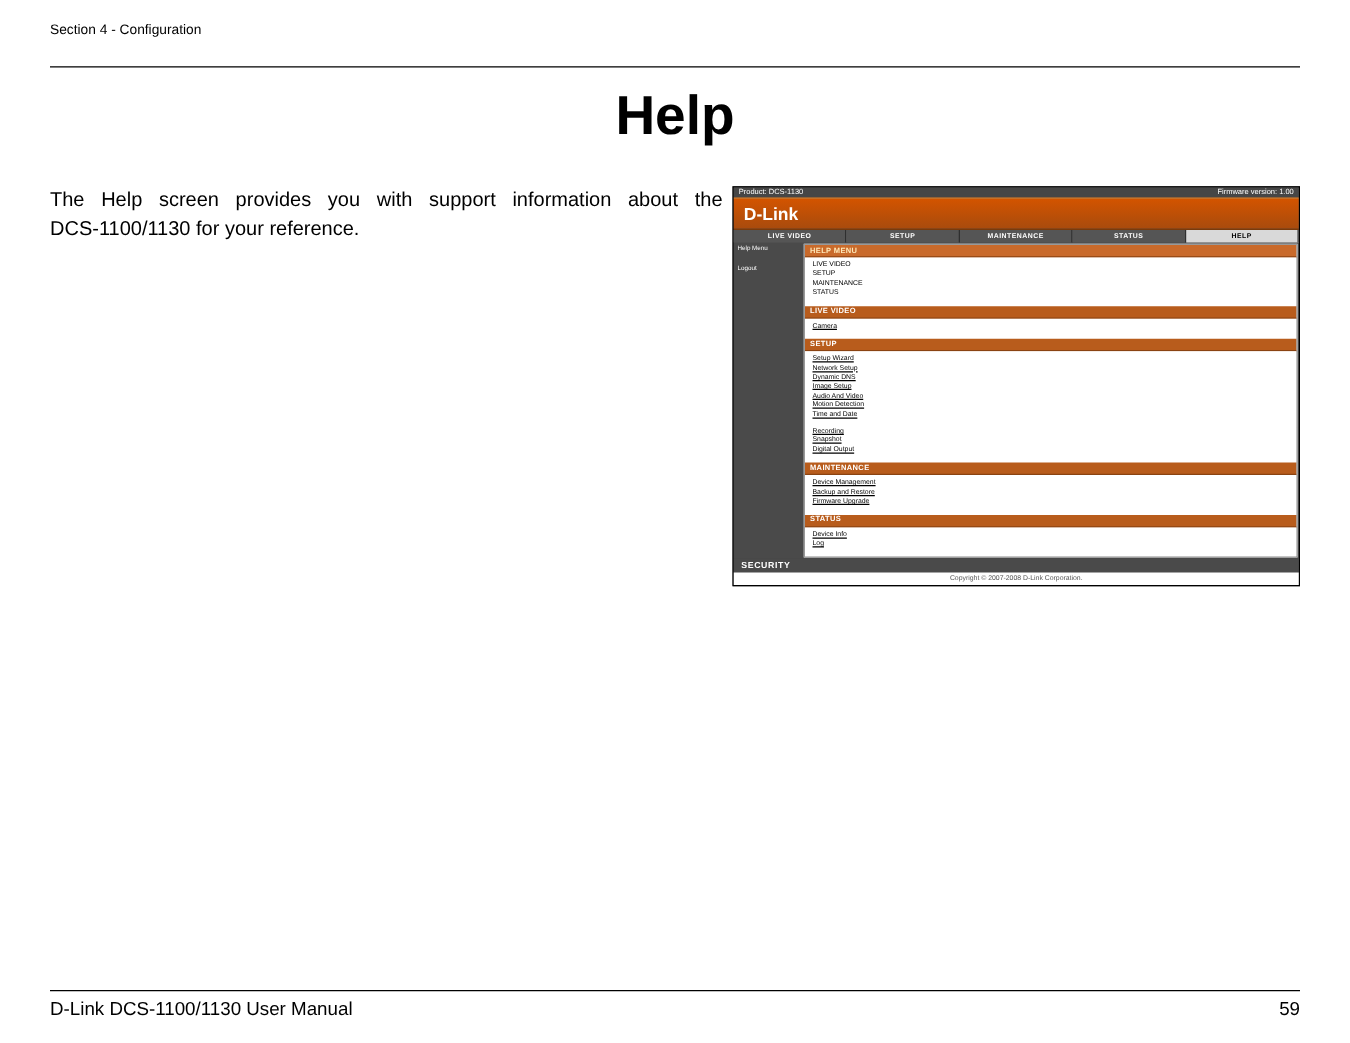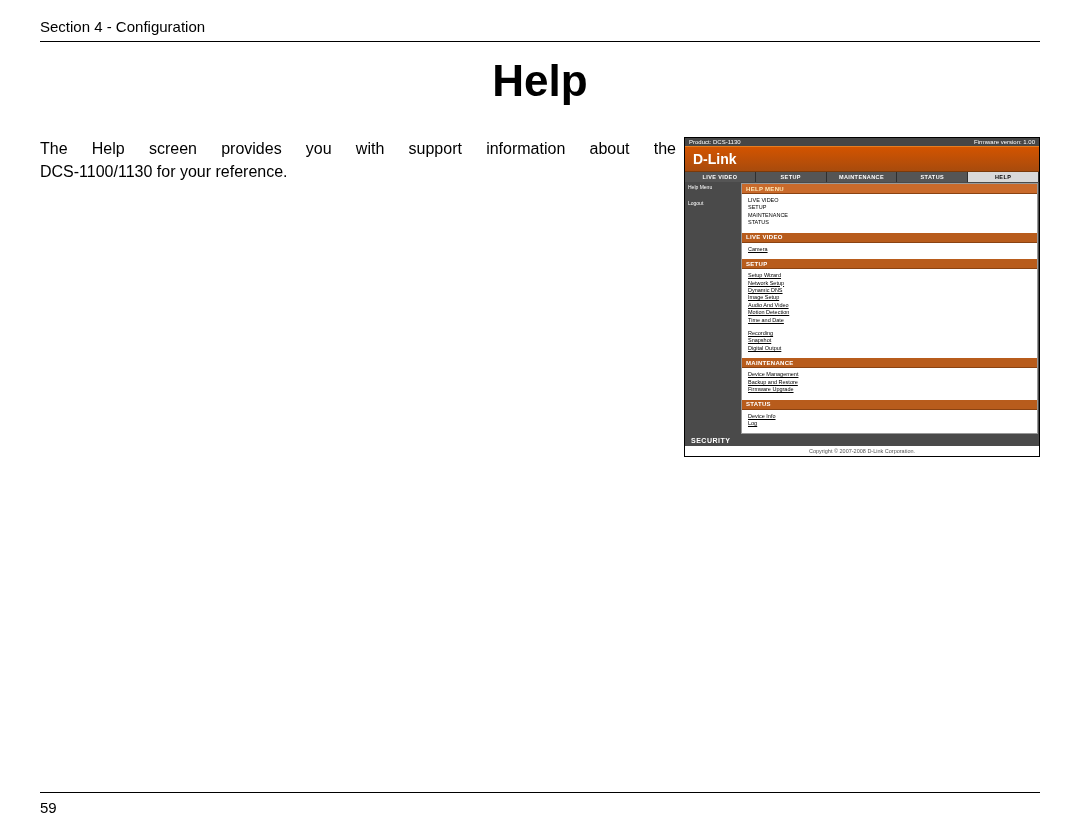--- a/index.html
+++ b/index.html
@@ -8,22 +8,22 @@
     height: 834px;
     background: #fff;
     font-family: "Segoe UI", "Helvetica Neue", Arial, sans-serif;
     color: #000;
     position: relative;
   }
   .page {
     padding: 18px 40px 0 40px;
   }
   .section-header {
-    font-size: 15px;
-    padding-bottom: 6px;
+    font-size: 11px;
+    padding-bottom: 23px;
     border-bottom: 1.5px solid #000;
   }
   .page-title {
     text-align: center;
     font-size: 44px;
     font-weight: 700;
     margin-top: 14px;
     margin-bottom: 8px;
   }
   .body-row {
@@ -35,21 +35,21 @@
   .body-text {
     flex: 1;
     font-size: 16px;
     line-height: 1.45;
   }
   .body-text .line1 {
     text-align: justify;
     text-align-last: justify;
   }
   .screenshot {
-    width: 356px;
+    width: 454px;
     border: 1px solid #000;
     font-family: Arial, sans-serif;
     font-size: 6px;
     color: #000;
     background: #464646;
   }
   .ss-topbar {
     display: flex;
     justify-content: space-between;
     background: #464646;
@@ -234,14 +234,15 @@
           </div>
         </div>
       </div>
       <div class="ss-bottom">SECURITY</div>
       <div class="ss-copyright">Copyright © 2007-2008 D-Link Corporation.</div>
     </div>
   </div>
 </div>
 
 <div class="footer">
+  <span>D-Link DCS-1100/1130 User Manual</span>
   <span>59</span>
 </div>
 
 </body></html>

